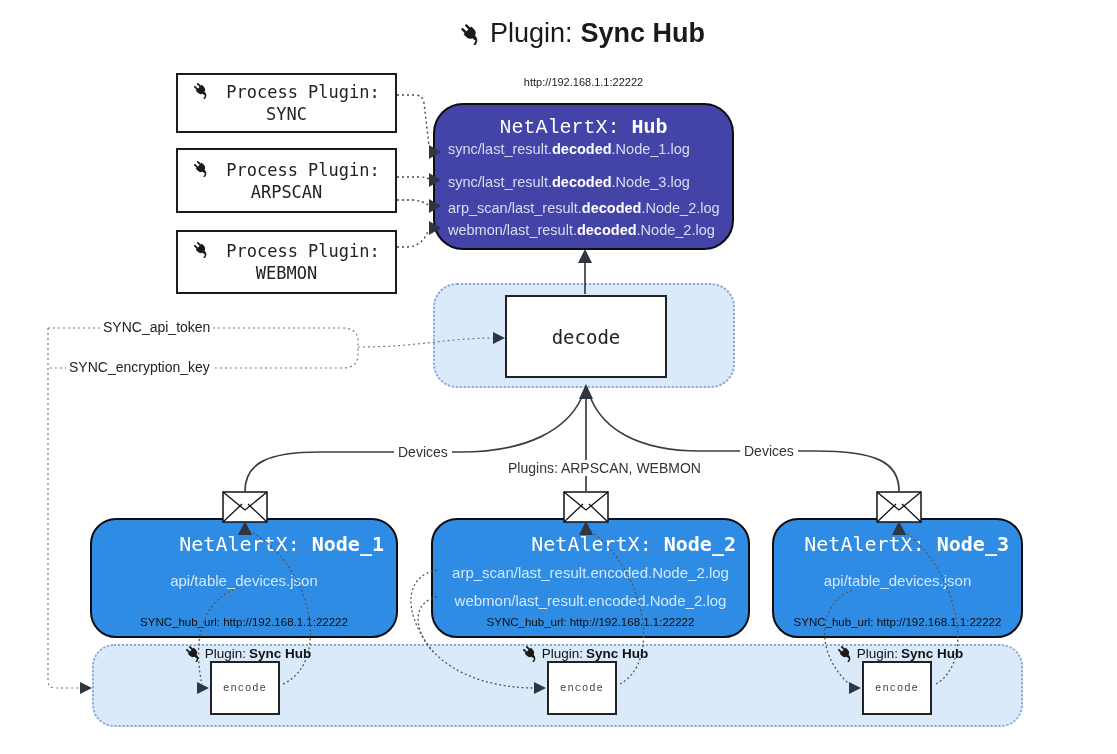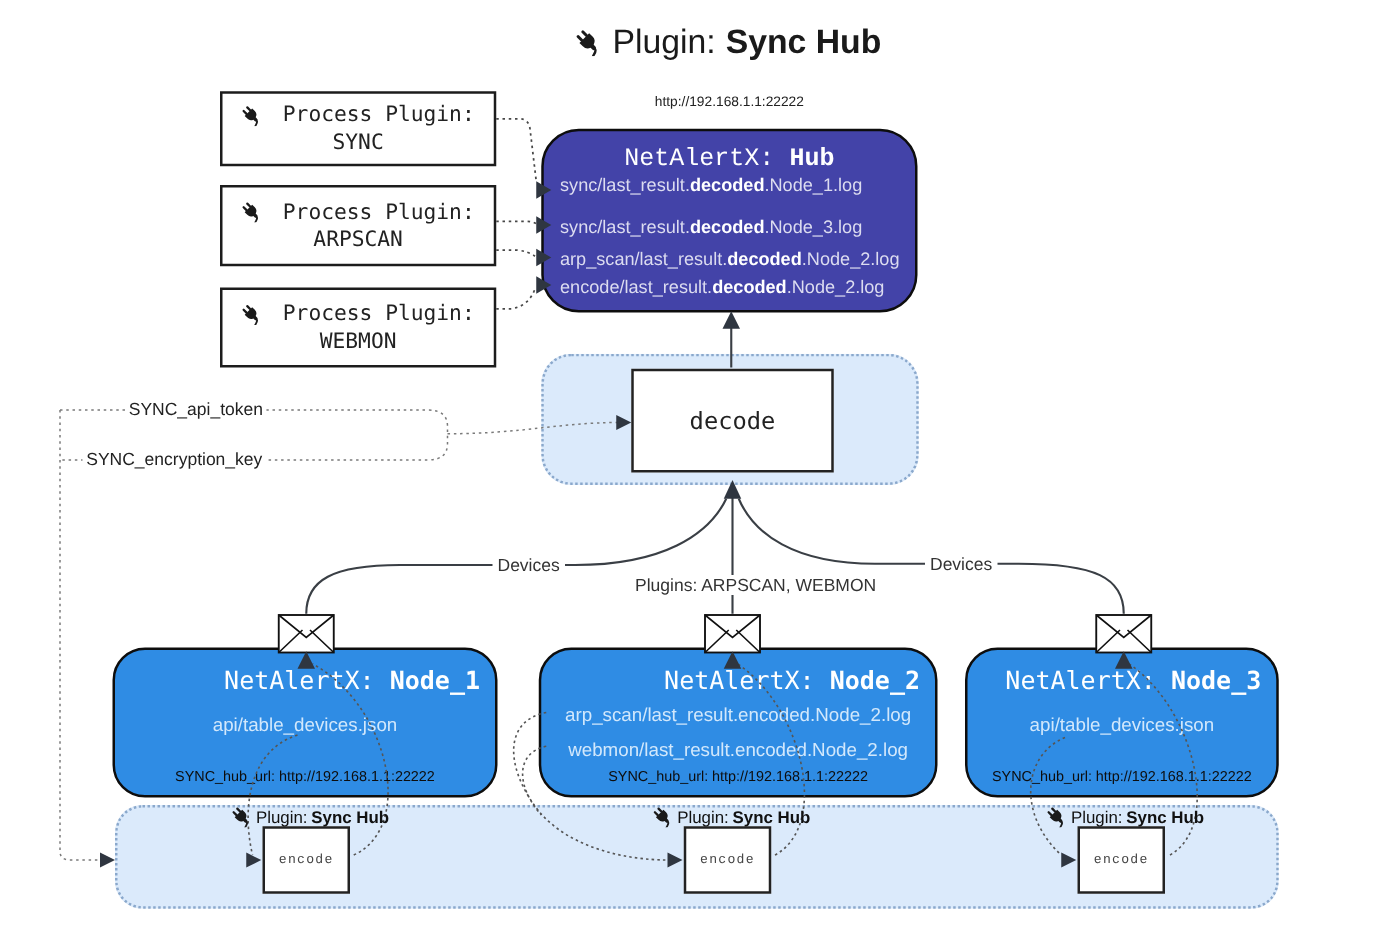--- a/index.html
+++ b/index.html
@@ -14,21 +14,21 @@
   .title{position:absolute;left:48px;right:0;top:18px;display:flex;justify-content:center;align-items:center;gap:8px;font-size:27px;color:#1a1a1a;z-index:1}
   .title b{font-weight:bold}
   .plug{width:30px;height:30px;flex:0 0 auto}
   .plug.small{width:17px;height:17px}
   .plug.mid{width:22px;height:22px}
 
   
   .pbox{position:absolute;left:176px;width:221px;background:#fff;border:2px solid #1c1c1c;z-index:1;
         display:flex;flex-direction:column;align-items:center;justify-content:center;gap:2px;
         font-family:"DejaVu Sans Mono",monospace;font-size:17px;color:#222}
-  .pbox .l1{display:flex;align-items:center;gap:16px}
+  .pbox .l1{display:flex;gap:16px}
 
   
   .huburl{position:absolute;left:433px;top:76px;width:301px;text-align:center;font-size:11px;color:#222;z-index:1}
   .hub{position:absolute;left:433px;top:103px;width:301px;height:147px;background:var(--hub-fill);
        border:2.5px solid #0d0d0d;border-radius:30px;z-index:1}
   .hub-title{position:absolute;top:11px;left:0;right:0;text-align:center;color:#fff;
        font-family:Liberation Mono, monospace;font-size:20px}
   .hub-line{position:absolute;left:13px;right:4px;font-size:14.5px;color:var(--hub-text);white-space:nowrap}
   .hub-line b{color:#fff}
 
@@ -126,21 +126,21 @@
 
   <div class="huburl">http://192.168.1.1:22222</div>
   <div class="hub">
     <div class="hub-title">
       <span>NetAlertX:</span>
       <b>Hub</b>
     </div>
     <div class="hub-line" style="top:36px"><span>sync/last_result.</span><b>decoded</b><span>.Node_1.log</span></div>
     <div class="hub-line" style="top:69px"><span>sync/last_result.</span><b>decoded</b><span>.Node_3.log</span></div>
     <div class="hub-line" style="top:95px"><span>arp_scan/last_result.</span><b>decoded</b><span>.Node_2.log</span></div>
-    <div class="hub-line" style="top:117px"><span>encode/last_result.</span><b>decoded</b><span>.Node_2.log</span></div>
+    <div class="hub-line" style="top:117px"><span>webmon/last_result.</span><b>decoded</b><span>.Node_2.log</span></div>
   </div>
 
   <div class="dband"></div>
   <div class="dbox">decode</div>
 
   <div class="flabel" style="left:100px;top:319px">SYNC_api_token</div>
   <div class="flabel" style="left:66px;top:359px">SYNC_encryption_key</div>
 
   <div class="edge-label" style="left:394px;top:444px">Devices</div>
   <div class="edge-label" style="left:504px;top:460px">Plugins: ARPSCAN, WEBMON</div>

